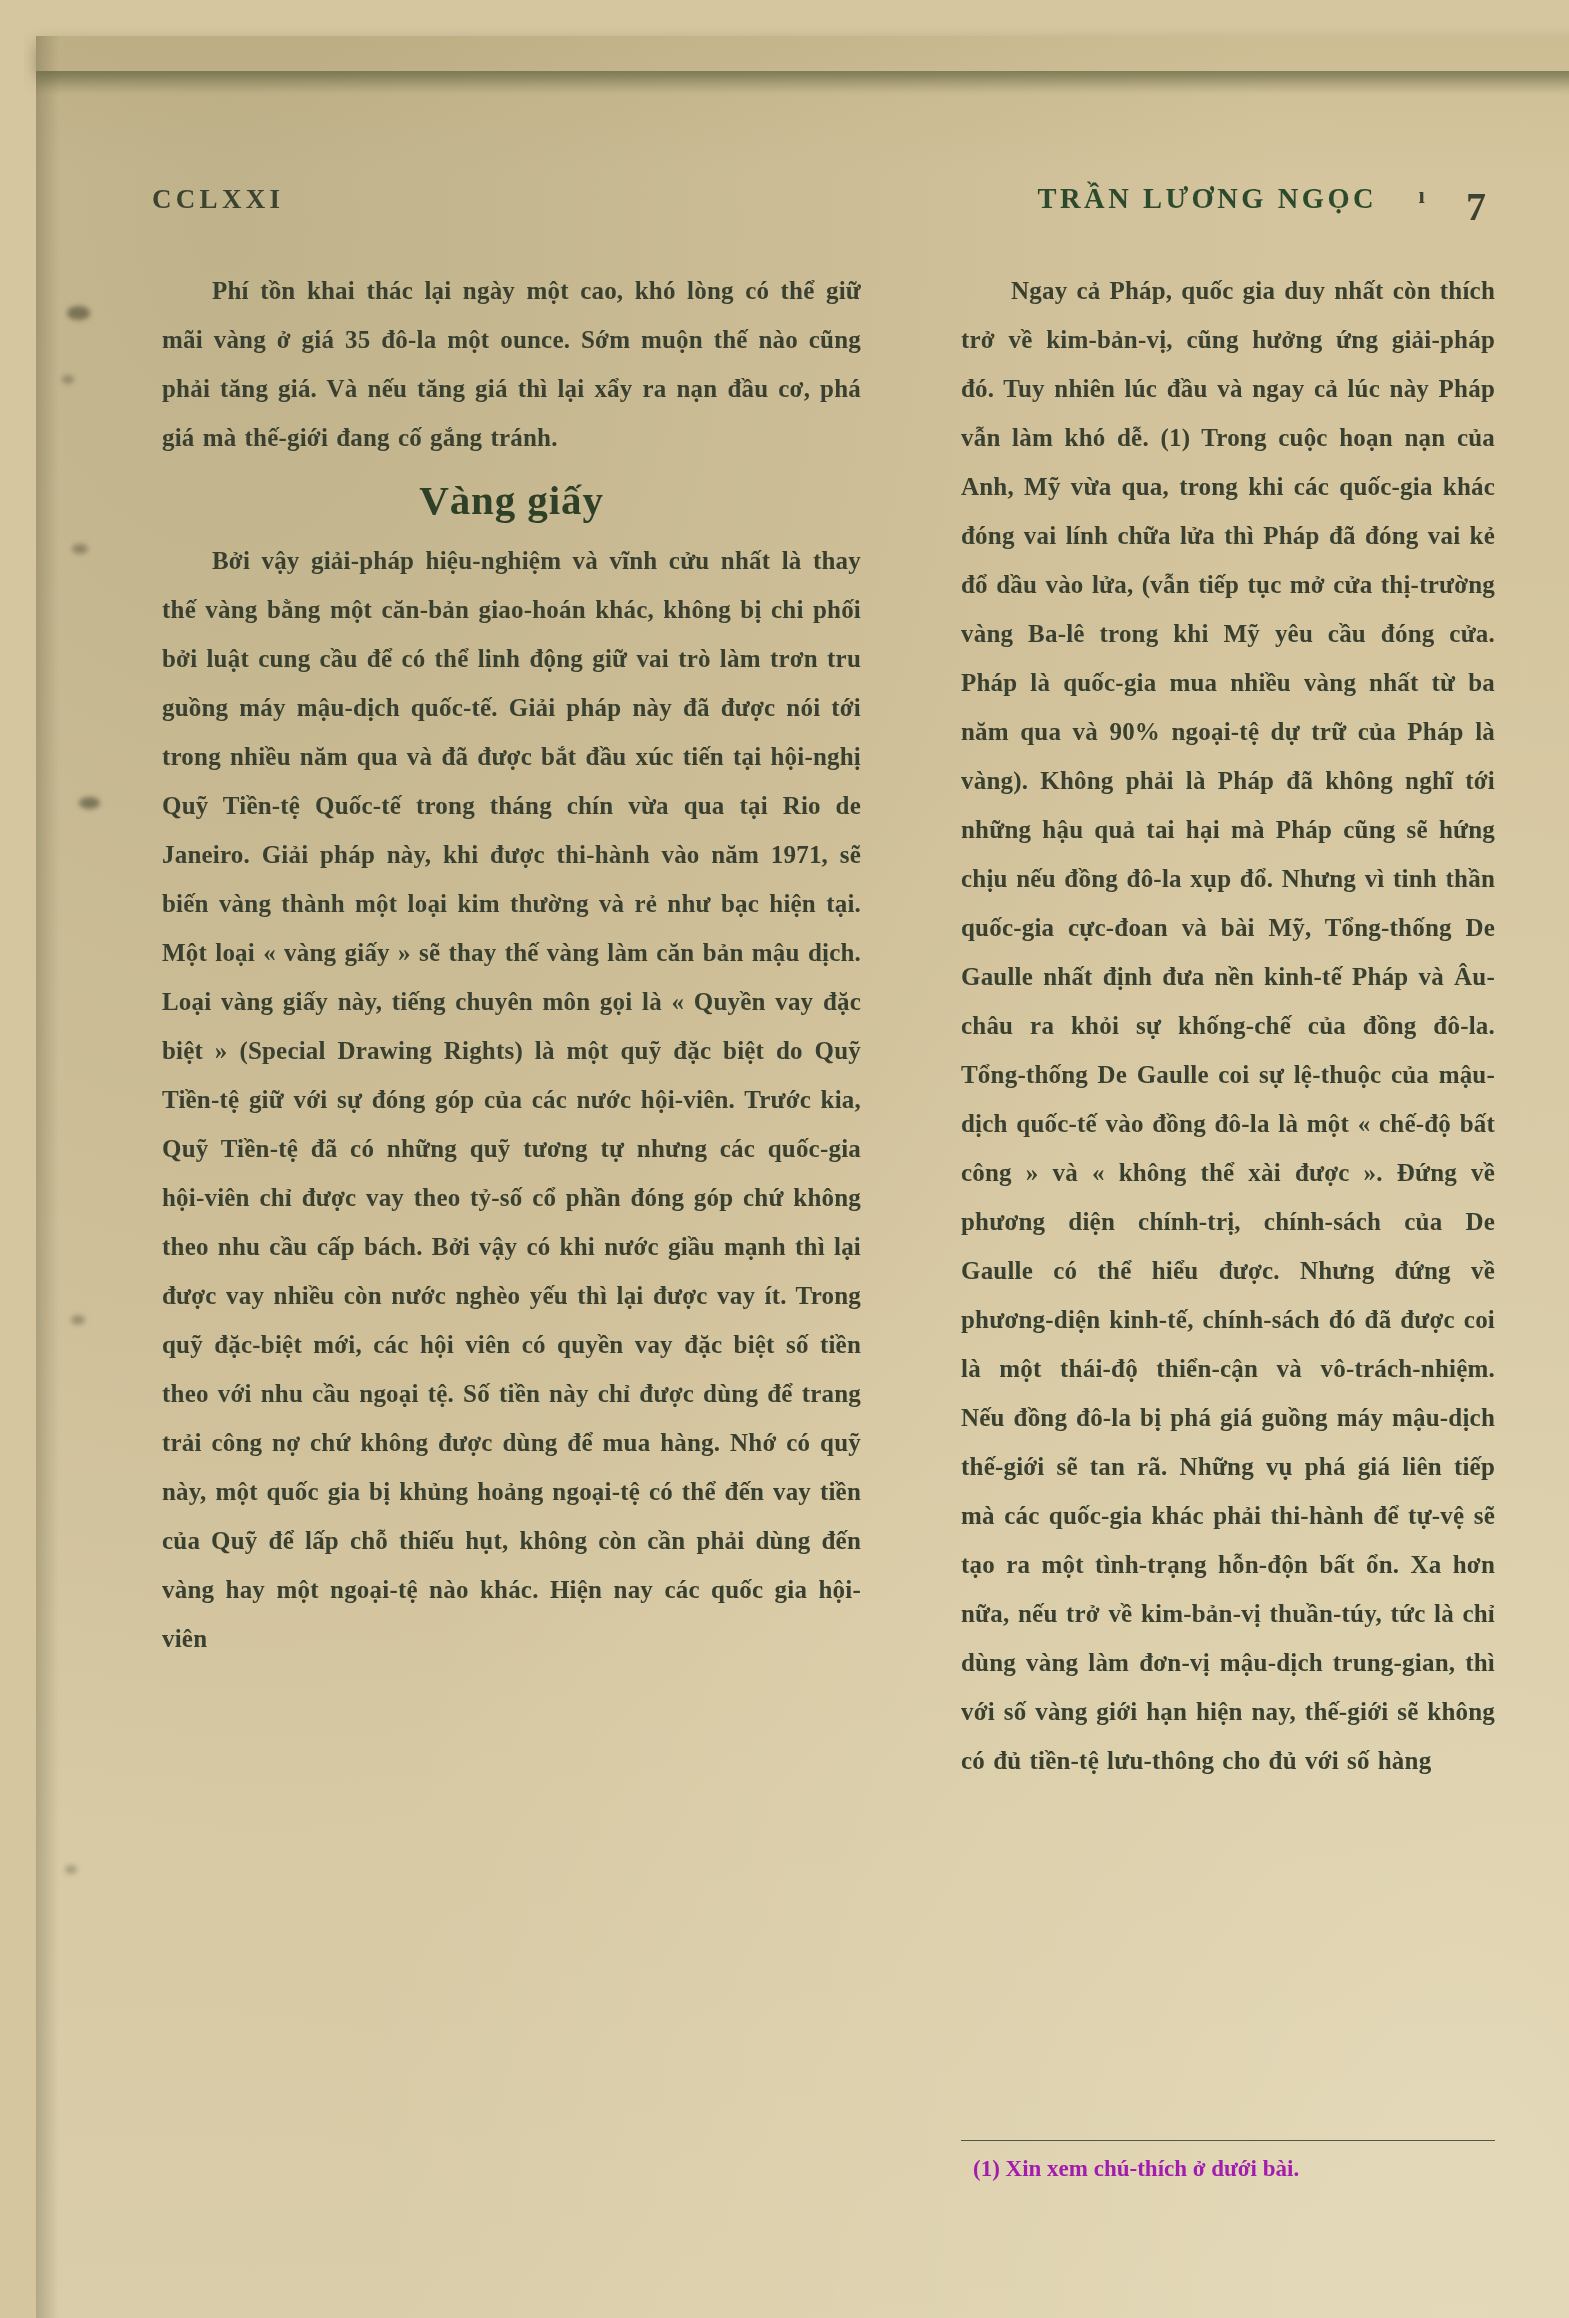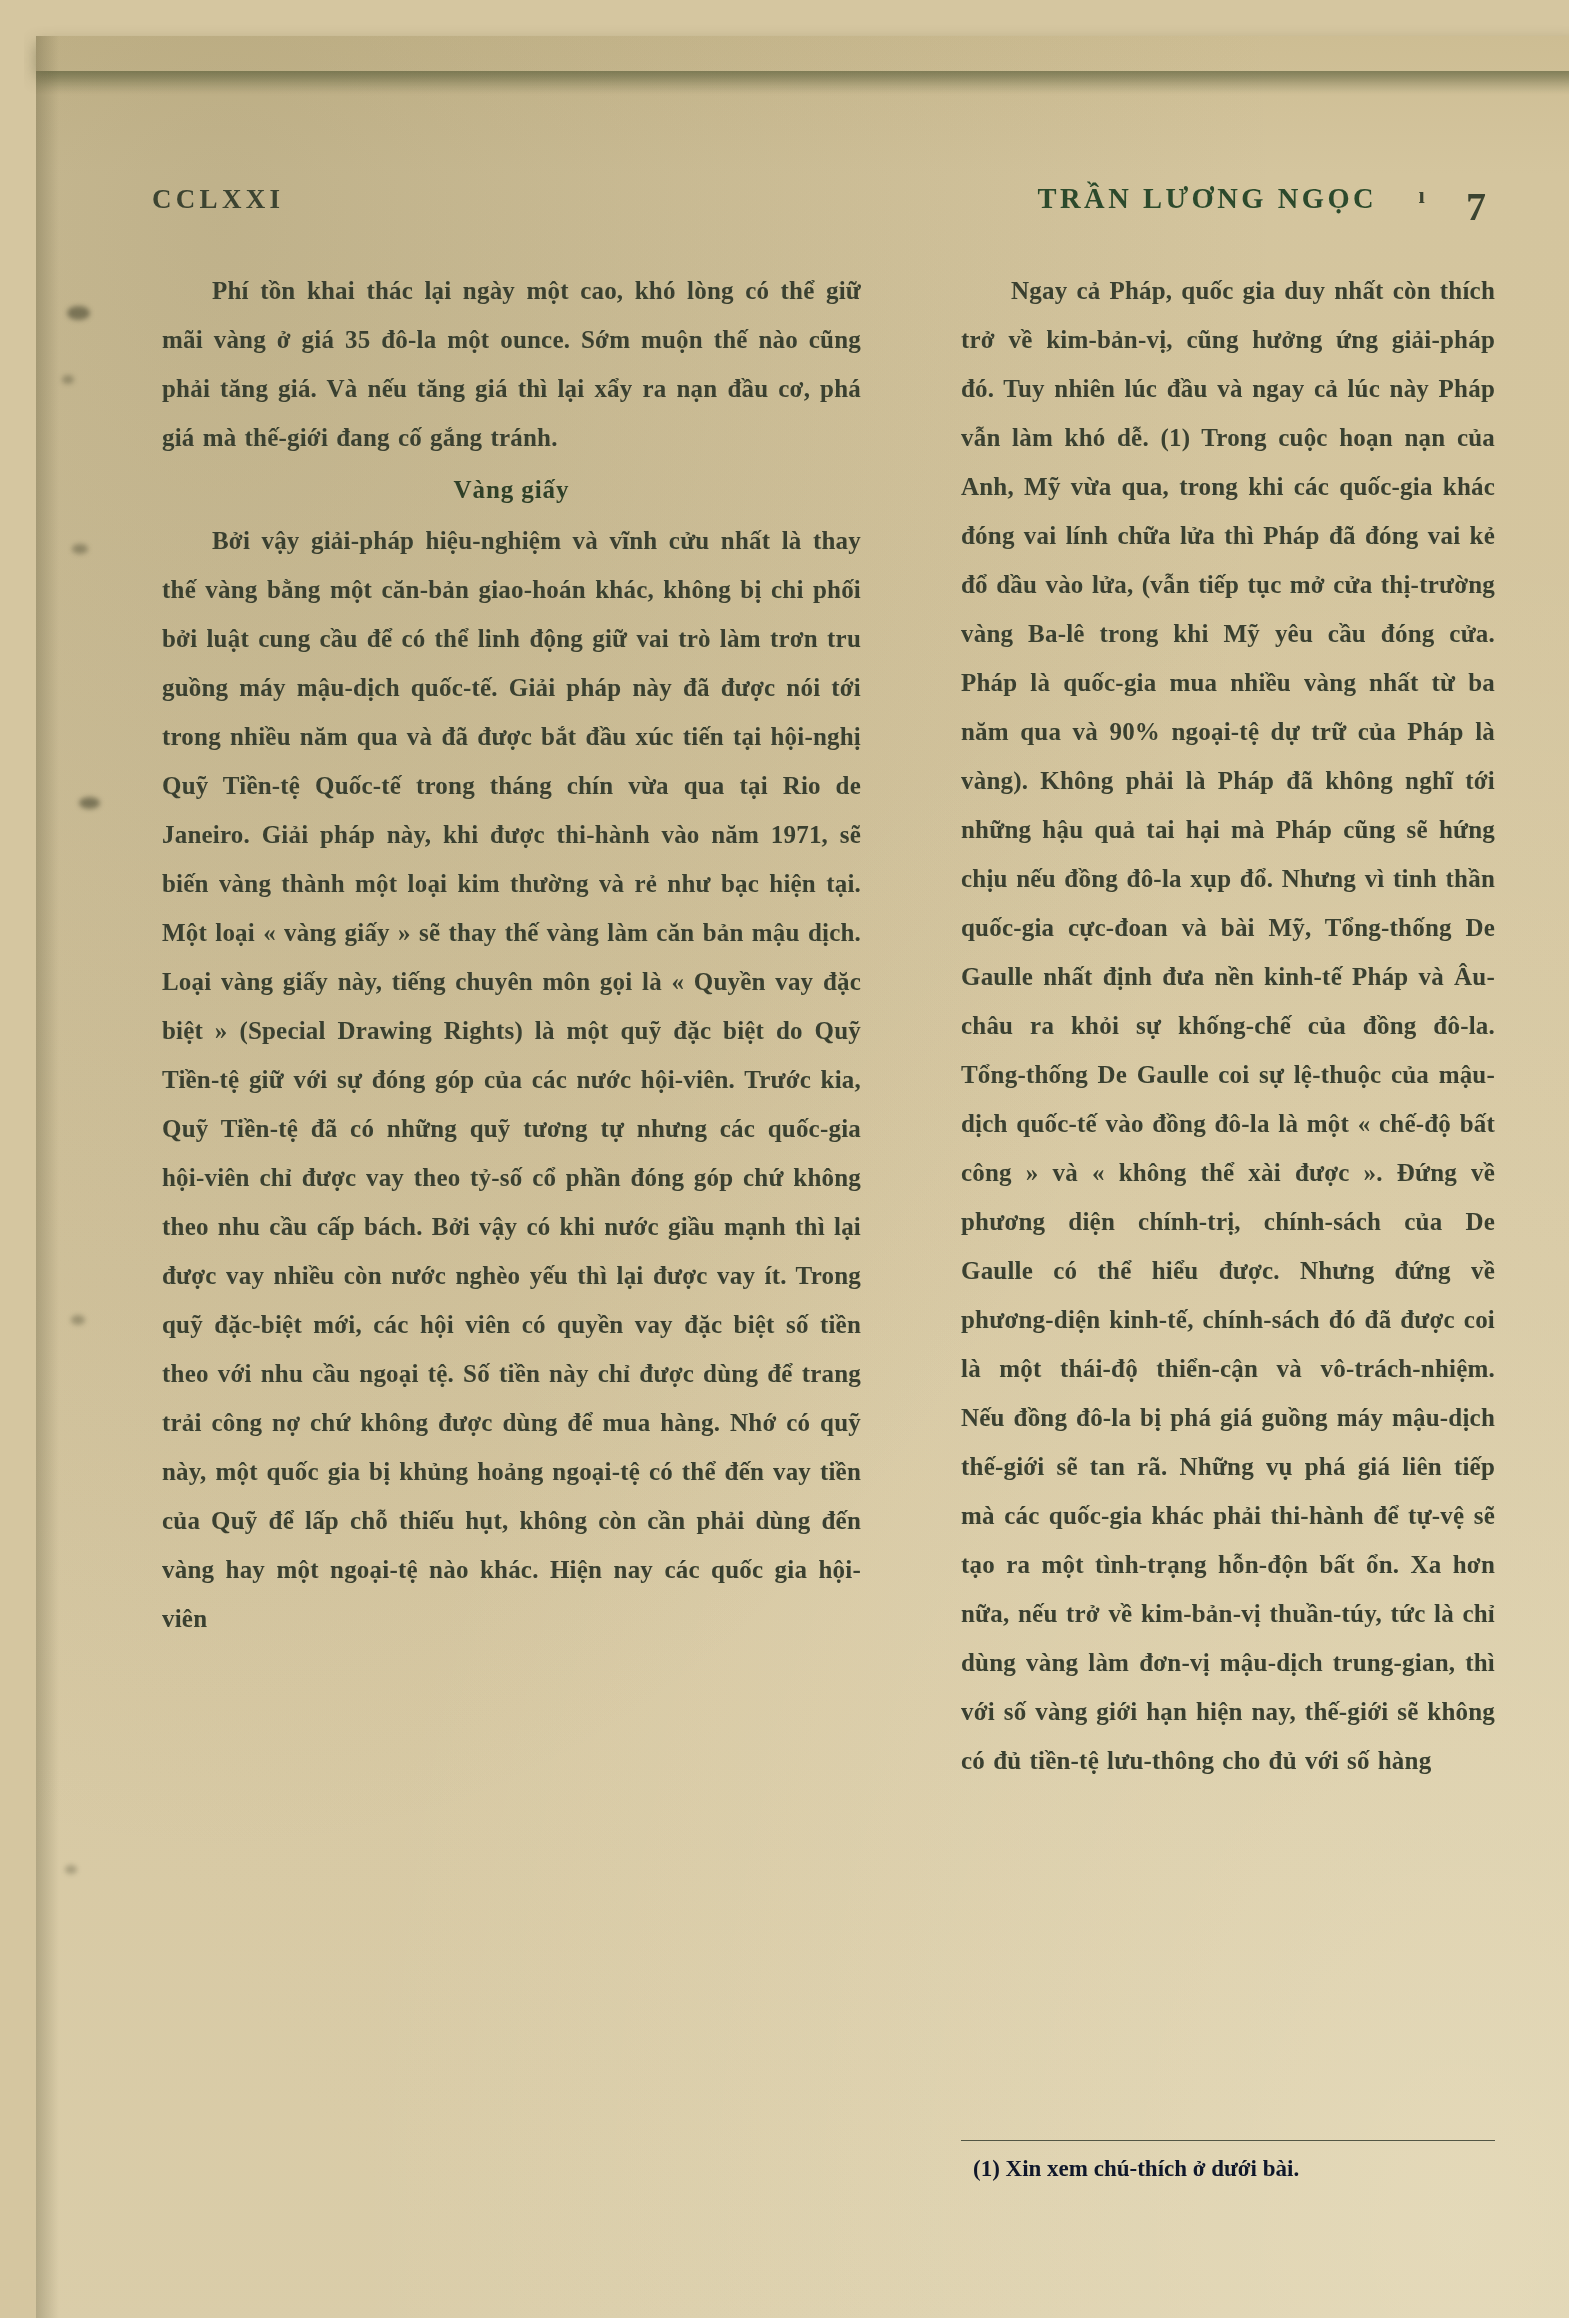--- a/index.html
+++ b/index.html
@@ -69,30 +69,30 @@
   .col-right { flex: 1; display: flex; flex-direction: column; }
 
   .para {
     font-size: 25px; line-height: 49px; font-weight: 700;
     text-align: justify; color: #3a4030;
     word-spacing: 1.7px; letter-spacing: 0.2px;
   }
   .para.indent { text-indent: 50px; }
 
   .col-heading {
-    font-size: 25px; font-weight: 700; text-align: center;
+    font-size: 41px; font-weight: 700; text-align: center;
     color: #2f4028; margin: 14px 0 12px 0; letter-spacing: 0.9px;
   }
   .heading-large { font-size: 34px; margin: 8.6px 0 10.4px 0; }
 
   .footnote {
     margin-top: auto; padding-top: 10.4px;
     border-top: 1.7px solid rgba(58,64,48,0.85);
     font-size: 23px; font-weight: 700; line-height: 35px;
-    color: #0f172a;
+    color: #a21caf;
   }
 </style>
 </head>
 <body>
 
 <div class="paper-texture"></div>
 <div class="top-band"></div>
 <div class="top-band-fade"></div>
 <div class="edge-left"></div>
 

